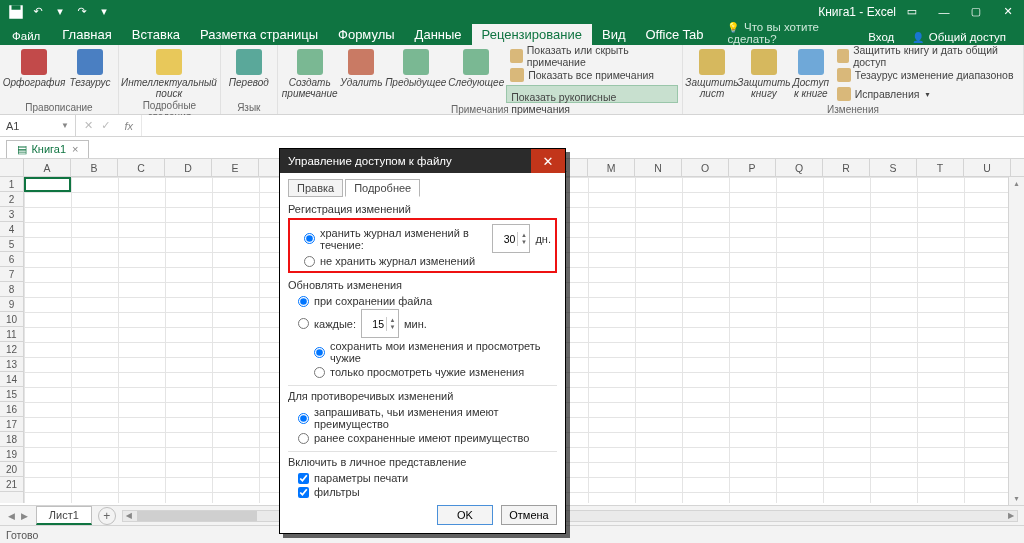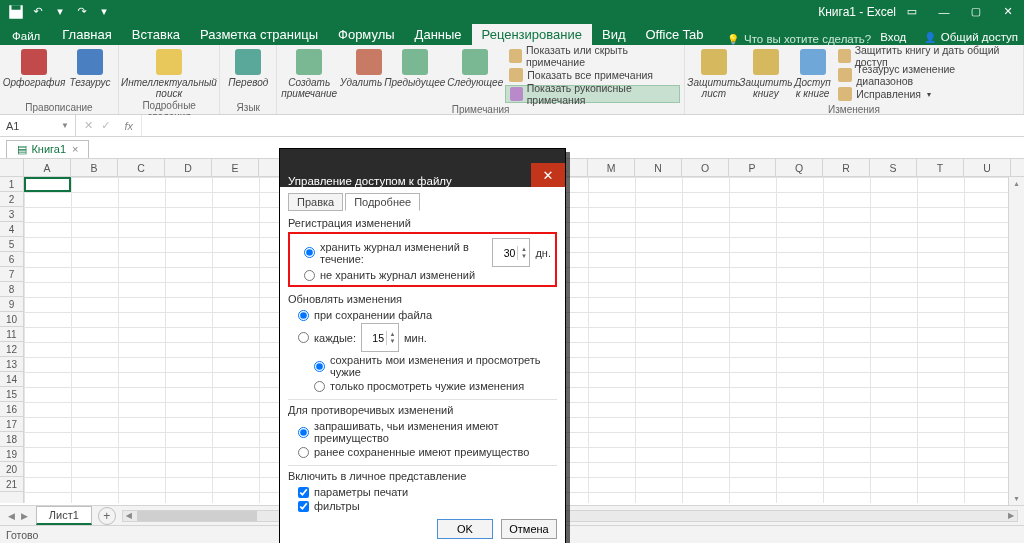--- a/index.html
+++ b/index.html
@@ -14,36 +14,36 @@
 .titlebar .win-controls { display: flex; }
 .win-btn { width: 32px; height: 23px; display: flex; align-items: center; justify-content: center; color: #fff; }
 
 
 .ribbon-tabs { height: 22px; background: #0f7441; display: flex; align-items: flex-end; color: #fff; }
 .tab-file { padding: 3px 12px; font-size: 11.5px; }
 .tab { padding: 3px 10px; font-size: 13px; }
 .tab.active { background: #f3f3f3; color: #0f7441; }
 .tab-tell { color: #cde8da; flex: 1; padding-left: 14px; font-size: 11.5px; }
 .tab-tell::before { content: "💡"; margin-right: 4px; font-size: 10px; }
-.tab-right { display: flex; align-items: center; gap: 6px; padding-right: 0; }
+.tab-right { display: flex; align-items: center; gap: 6px; padding-right: 12px; }
 .tab-login { font-size: 11.5px; padding: 0 6px; }
 .tab-share { font-size: 11.5px; padding: 2px 6px; display: flex; align-items: center; gap: 4px; }
 .tab-share::before { content: "👤"; font-size: 10px; }
 
 
 .ribbon { height: 70px; background: #f3f3f3; border-bottom: 1px solid #d4d4d4; display: flex; }
 .rgroup { border-right: 1px solid #e1e1e1; display: flex; flex-direction: column; padding: 2px 4px 0; }
 .rgroup-body { display: flex; align-items: flex-start; flex: 1; gap: 2px; }
 .rgroup-label { text-align: center; font-size: 10px; color: #666; padding: 1px 0; }
 .rbtn-big { width: 60px; display: flex; flex-direction: column; align-items: center; text-align: center; font-size: 10px; line-height: 1.1; gap: 2px; padding-top: 2px; font-style: italic; }
 .rbtn-big .ico { width: 26px; height: 26px; background: #7ab893; border-radius: 3px; }
 .rbtn-small-col { display: flex; flex-direction: column; gap: 1px; }
 .rbtn-small { display: flex; align-items: center; gap: 4px; padding: 1px 4px; font-size: 10.5px; height: 18px; }
 .rbtn-small .ico-s { width: 14px; height: 14px; background: #d9b87a; border-radius: 2px; }
-.rbtn-small.pressed { background: #c8e0cf; border: 1px solid #9ac6aa; }
+.rbtn-small.pressed { background: #c8e0cf; border: 1px solid #9ac6aa; flex-direction: column; }
 
 
 .formula-bar { height: 22px; border-bottom: 1px solid #d4d4d4; display: flex; align-items: flex-start; background: #fff; }
 .name-box { width: 76px; border-right: 1px solid #d4d4d4; padding: 2px 6px; font-size: 11px; display: flex; align-items: center; justify-content: space-between; height: 100%; }
 .name-box .dd { font-size: 8px; color: #888; }
 .fx-btns { display: flex; gap: 8px; padding: 0 8px; color: #bbb; align-items: center; height: 100%; border-right: 1px solid #e8e8e8; }
 .fx-label { font-style: italic; font-size: 11px; color: #888; padding-left: 6px; }
 
 
 .wb-tabline { height: 22px; background: #fff; border-bottom: 1px solid #d4d4d4; display: flex; align-items: flex-end; padding-left: 6px; }
@@ -71,21 +71,21 @@
 .sheet-add { width: 18px; height: 18px; display: flex; align-items: center; justify-content: center; border: 1px solid #bfbfbf; border-radius: 50%; margin-left: 6px; font-size: 12px; color: #666; }
 .hscroll { flex: 1; margin: 0 6px; height: 12px; background: #eaeaea; border: 1px solid #d4d4d4; display: flex; align-items: center; }
 .hscroll .thumb { width: 120px; height: 10px; background: #cfcfcf; margin-left: 2px; }
 .hscroll .arrow { width: 12px; text-align: center; font-size: 8px; color: #888; }
 
 
 .status-bar { height: 18px; background: #f3f3f3; border-top: 1px solid #d4d4d4; display: flex; align-items: center; justify-content: space-between; padding: 0 6px; font-size: 10.5px; color: #555; }
 
 
 .overlay-dialog { position: absolute; left: 279px; top: 148px; width: 287px; background: #fff; border: 1px solid #000; box-shadow: 4px 4px 0 rgba(0,0,0,0.6); }
-.dlg-title { height: 38px; background: #2b2b2b; color: #fff; display: flex; align-items: flex-end; justify-content: space-between; padding-left: 8px; font-size: 11.5px; }
+.dlg-title { height: 24px; background: #2b2b2b; color: #fff; display: flex; align-items: center; justify-content: space-between; padding-left: 8px; font-size: 11.5px; }
 .dlg-close { width: 34px; height: 24px; background: #c2351a; display: flex; align-items: center; justify-content: center; font-size: 13px; }
 .dlg-body { padding: 6px 8px 8px; }
 .dlg-tabs { display: flex; gap: 2px; margin-bottom: 6px; }
 .dlg-tab { padding: 2px 8px; border: 1px solid #b5b5b5; background: #f4f4f4; font-size: 11px; }
 .dlg-tab.active { background: #fff; border-bottom: 1px solid #fff; position: relative; }
 .dlg-section { margin-bottom: 6px; }
 .dlg-section-h { font-size: 11px; color: #333; margin-bottom: 3px; }
 .dlg-opt { display: flex; align-items: center; gap: 5px; padding: 1px 0 1px 10px; font-size: 11px; color: #333; }
 .dlg-opt input[type=radio], .dlg-opt input[type=checkbox] { width: 11px; height: 11px; }
 .hl { border: 2px solid #e11; padding: 3px 4px; margin-bottom: 4px; }
@@ -173,21 +173,21 @@
         </div>
     </div>
     <div class="rgroup-label">Язык</div>
   </div>
   <div class="rgroup">
     <div class="rgroup-body">
       <div class="rbtn-big">
           <div class="ico"></div>
           <span>Создать примечание</span>
         </div>
-      <div class="rbtn-big" style="width:48px;align-items:flex-end;">
+      <div class="rbtn-big" style="width:48px;">
           <div class="ico" style="background:#c97a64;"></div>
           <span>Удалить</span>
         </div>
       <div class="rbtn-big" style="width:62px;">
           <div class="ico"></div>
           <span>Предыдущее</span>
         </div>
       <div class="rbtn-big" style="width:58px;">
           <div class="ico"></div>
           <span>Следующее</span>

